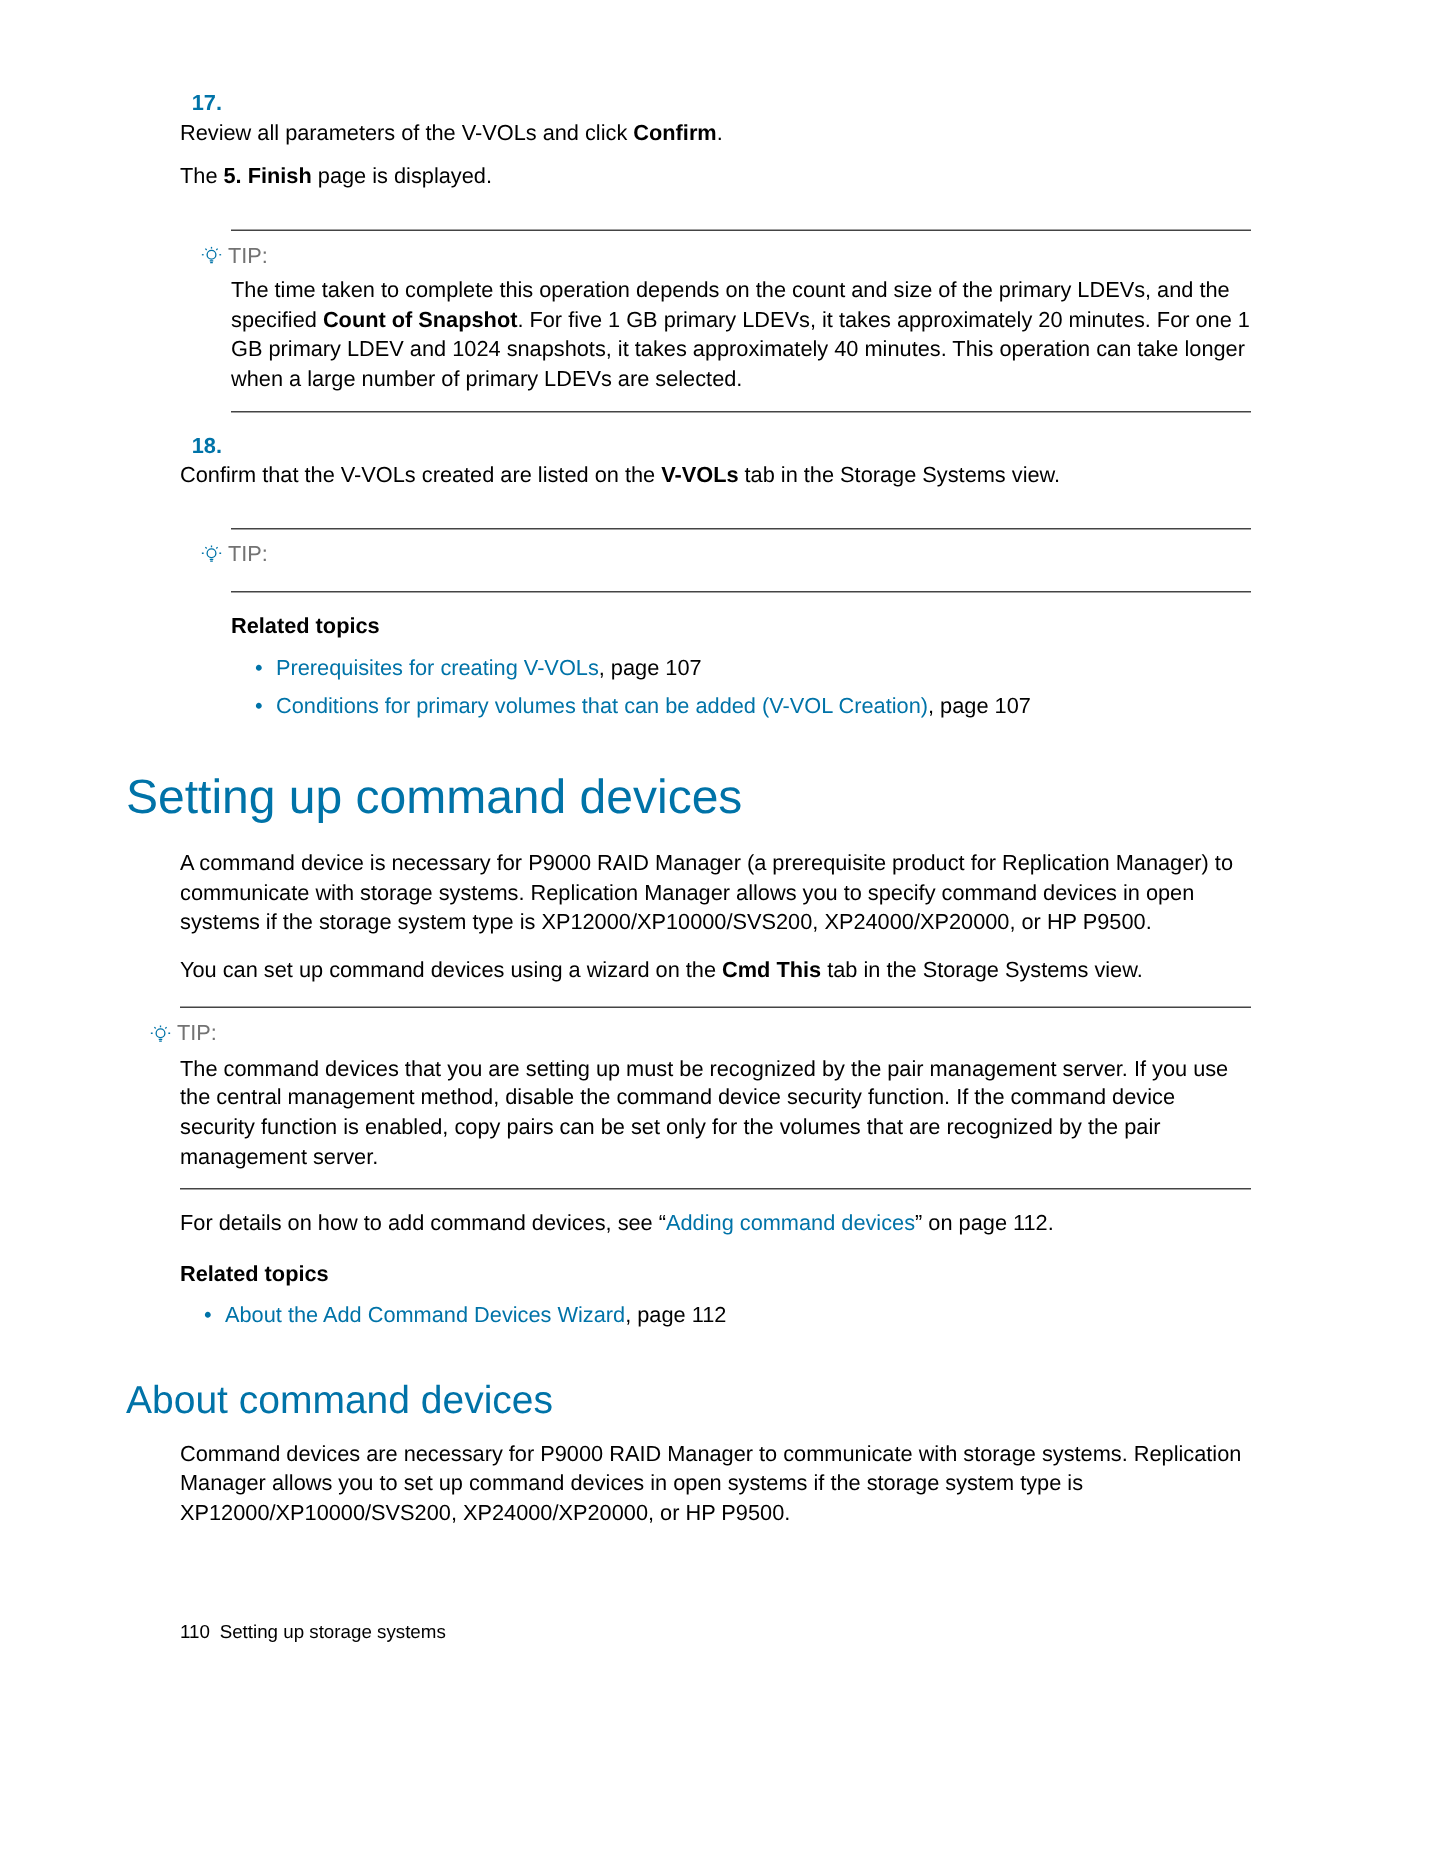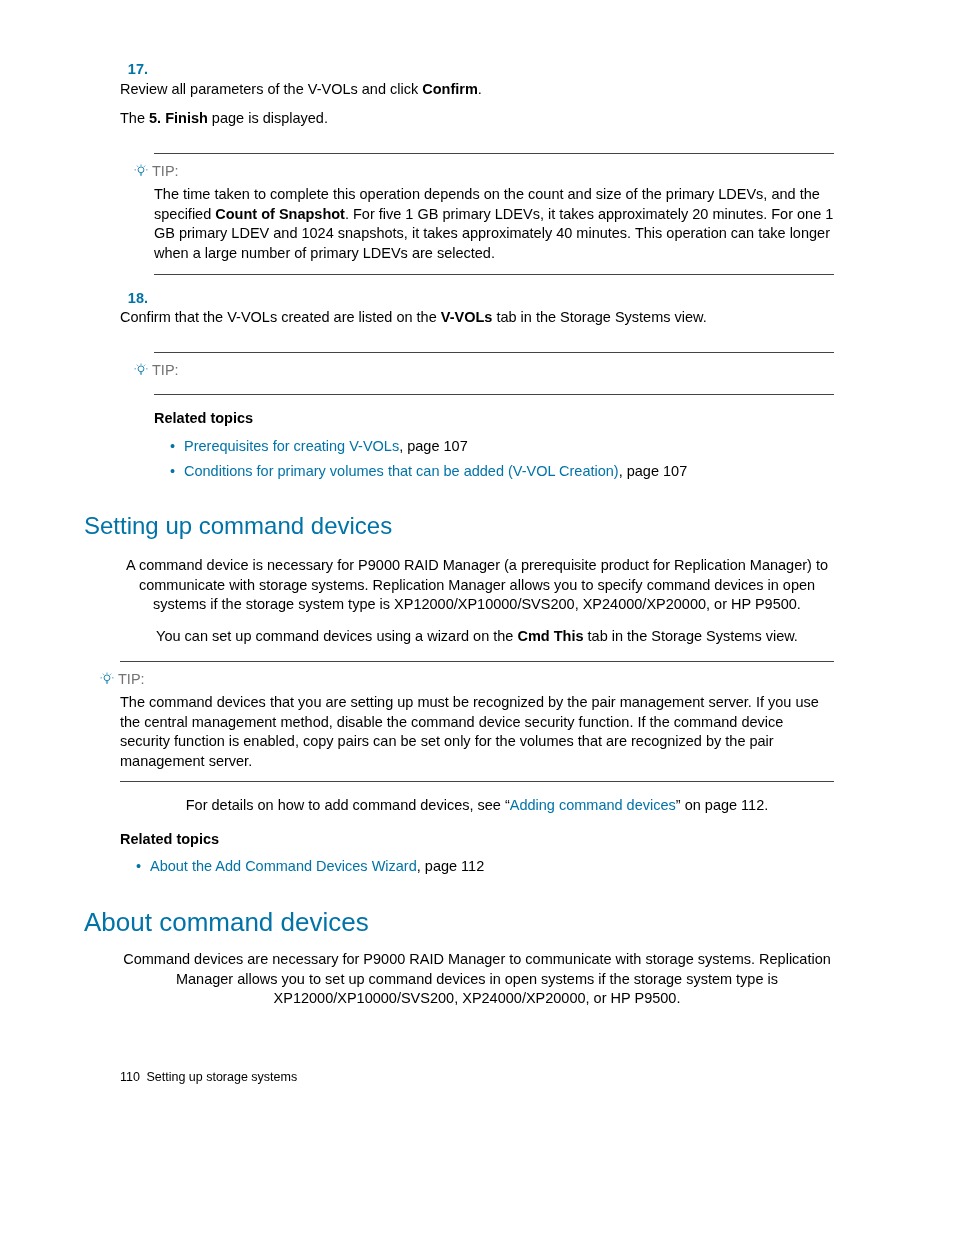--- a/index.html
+++ b/index.html
@@ -25,23 +25,23 @@
   }
   .tip-block .tip-head { display: flex; align-items: center; margin-bottom: 4px; margin-left: -20px; }
   .tip-block .tip-head svg { width: 14px; height: 14px; margin-right: 4px; fill: none; stroke: #0073a8; stroke-width: 1.5; }
   .tip-label { color: #737373; font-size: 14.5px; }
   .tip-body { margin-left: 0; }
   .related-head { font-weight: bold; margin: 14px 0 8px 34px; }
   ul.related { margin: 0 0 20px 34px; padding-left: 16px; list-style: none; }
   ul.related li { position: relative; padding-left: 14px; margin-bottom: 6px; }
   ul.related li:before { content: "•"; color: #0073a8; position: absolute; left: 0; }
   a.link { color: #0073a8; text-decoration: none; }
-  h1.section { color: #0073a8; font-weight: normal; font-size: 24px; margin: 28px 0 14px -36px; }
+  h1.section { color: #0073a8; font-weight: normal; font-size: 32px; margin: 28px 0 14px -36px; }
   h2.subsection { color: #0073a8; font-weight: normal; font-size: 26px; margin: 28px 0 10px -36px; }
-  .para { margin: 0 0 12px 0; text-align: center; }
+  .para { margin: 0 0 12px 0; }
   .footer { margin-top: 60px; font-size: 12.5px; }
   .footer .pn { margin-right: 3px; }
   .ml0 { margin-left: 0; }
   .tip-block.full { margin-left: 0; }
   .tip-block.full .tip-head { margin-left: -20px; }
   ul.related.ml0 { margin-left: 0; padding-left: 16px; }
   .related-head.ml0 { margin-left: 0; }
 </style>
 </head>
 <body>

